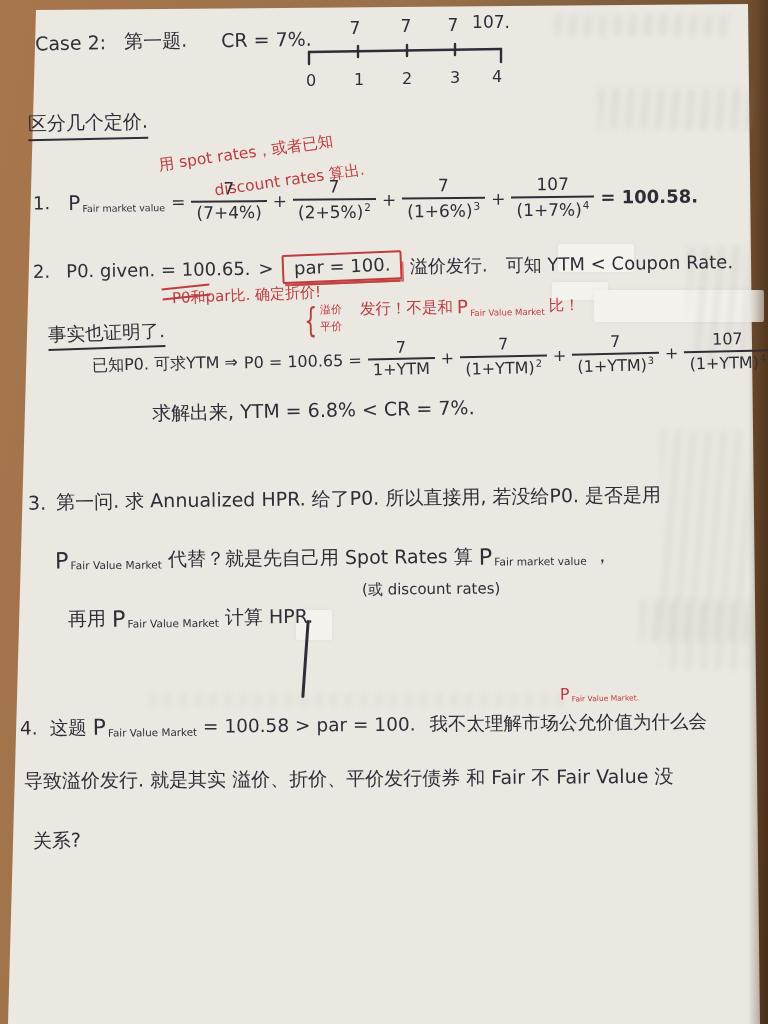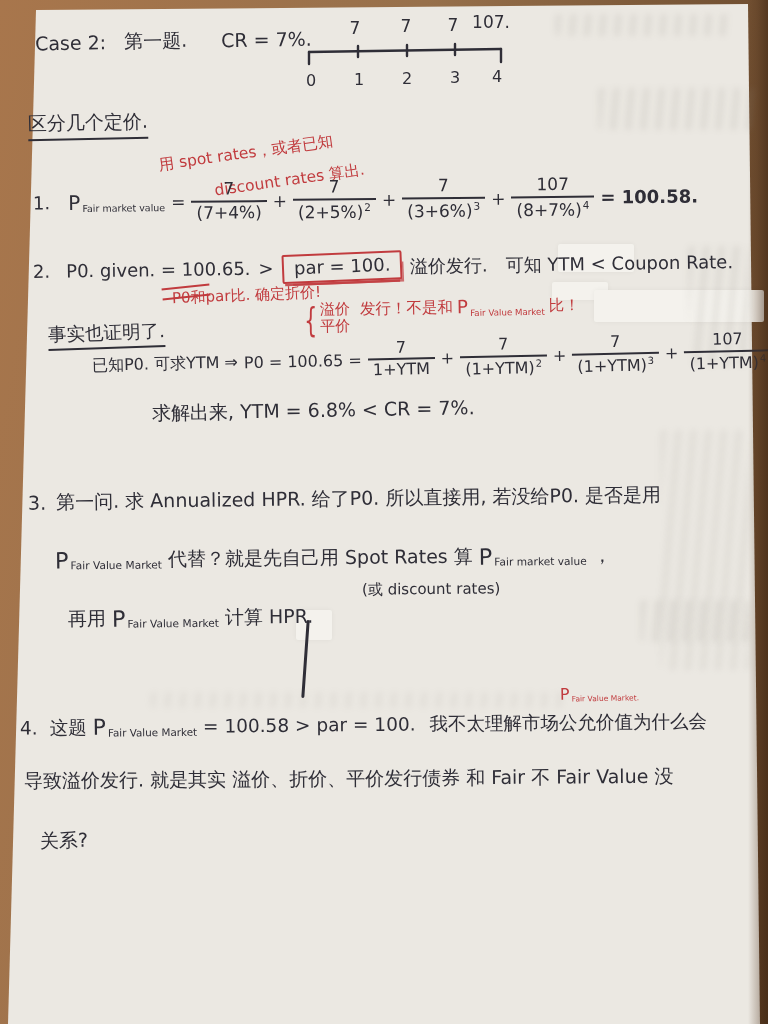--- a/index.html
+++ b/index.html
@@ -117,47 +117,47 @@
     <span class="den"><span>(7+4%)</span></span>
   </span>
   <span>+</span>
   <span class="frac">
     <span class="num">7</span>
     <span class="den"><span>(2+5%)</span><sup class="exp">2</sup></span>
   </span>
   <span>+</span>
   <span class="frac">
     <span class="num">7</span>
-    <span class="den"><span>(3+6%)</span><sup class="exp">3</sup></span>
+    <span class="den"><span>(1+6%)</span><sup class="exp">3</sup></span>
   </span>
   <span>+</span>
   <span class="frac">
     <span class="num">107</span>
-    <span class="den"><span>(8+7%)</span><sup class="exp">4</sup></span>
+    <span class="den"><span>(1+7%)</span><sup class="exp">4</sup></span>
   </span>
   <span style="font-size:18px;font-weight:bold;">= 100.58.</span>
 </div>
 
 <div class="row gap8" style="left:33px;top:252px;font-size:18px;transform:rotate(-0.8deg);">
   <span style="margin-right:8px;">2.</span>
   <span>P0. given. = 100.65.</span>
   <span>&gt;</span>
   <span class="redbox">par = 100.</span>
   <span>溢价发行.</span>
   <span style="margin-left:10px;">可知 YTM &lt; Coupon Rate.</span>
 </div>
 <div class="given-strike" style="left:162px;top:286px;"></div>
 
 <div class="row red" style="left:172px;top:286px;font-size:15px;transform:rotate(-2.5deg);">
   <span>P0和par比. 确定折价!</span>
 </div>
 <div class="row red" style="left:300px;top:300px;font-size:34px;transform:scaleX(0.6);">
   <span>{</span>
 </div>
-<div style="position:absolute;left:320px;top:301px;font-size:15px;line-height:17px;color:var(--red);transform:rotate(-1deg);">
+<div style="position:absolute;left:320px;top:301px;font-size:11px;line-height:17px;color:var(--red);transform:rotate(-1deg);">
   <div>溢价</div>
   <div>平价</div>
 </div>
 <div class="row red" style="left:360px;top:297px;font-size:15.5px;transform:rotate(-1deg);gap:4px;">
   <span>发行！不是和</span>
   <span class="ptok">
     <span class="pbase">P</span>
     <span class="psub">Fair Value Market</span>
   </span>
   <span>比！</span>
@@ -234,17 +234,17 @@
   <span class="ptok">
     <span class="pbase">P</span>
     <span class="psub">Fair Value Market</span>
   </span>
   <span>= 100.58 &gt; par = 100.</span>
   <span style="margin-left:8px;">我不太理解市场公允价值为什么会</span>
 </div>
 <div class="row" style="left:24px;top:766px;font-size:19px;transform:rotate(-0.4deg);">
   <span>导致溢价发行. 就是其实 溢价、折价、平价发行债券 和 Fair 不 Fair Value 没</span>
 </div>
-<div class="row" style="left:40px;top:828px;font-size:19px;transform:rotate(-1deg);">
+<div class="row" style="left:33px;top:828px;font-size:19px;transform:rotate(-1deg);">
   <span>关系?</span>
 </div>
 
 <div class="edge-right"></div>
 
 </body></html>

